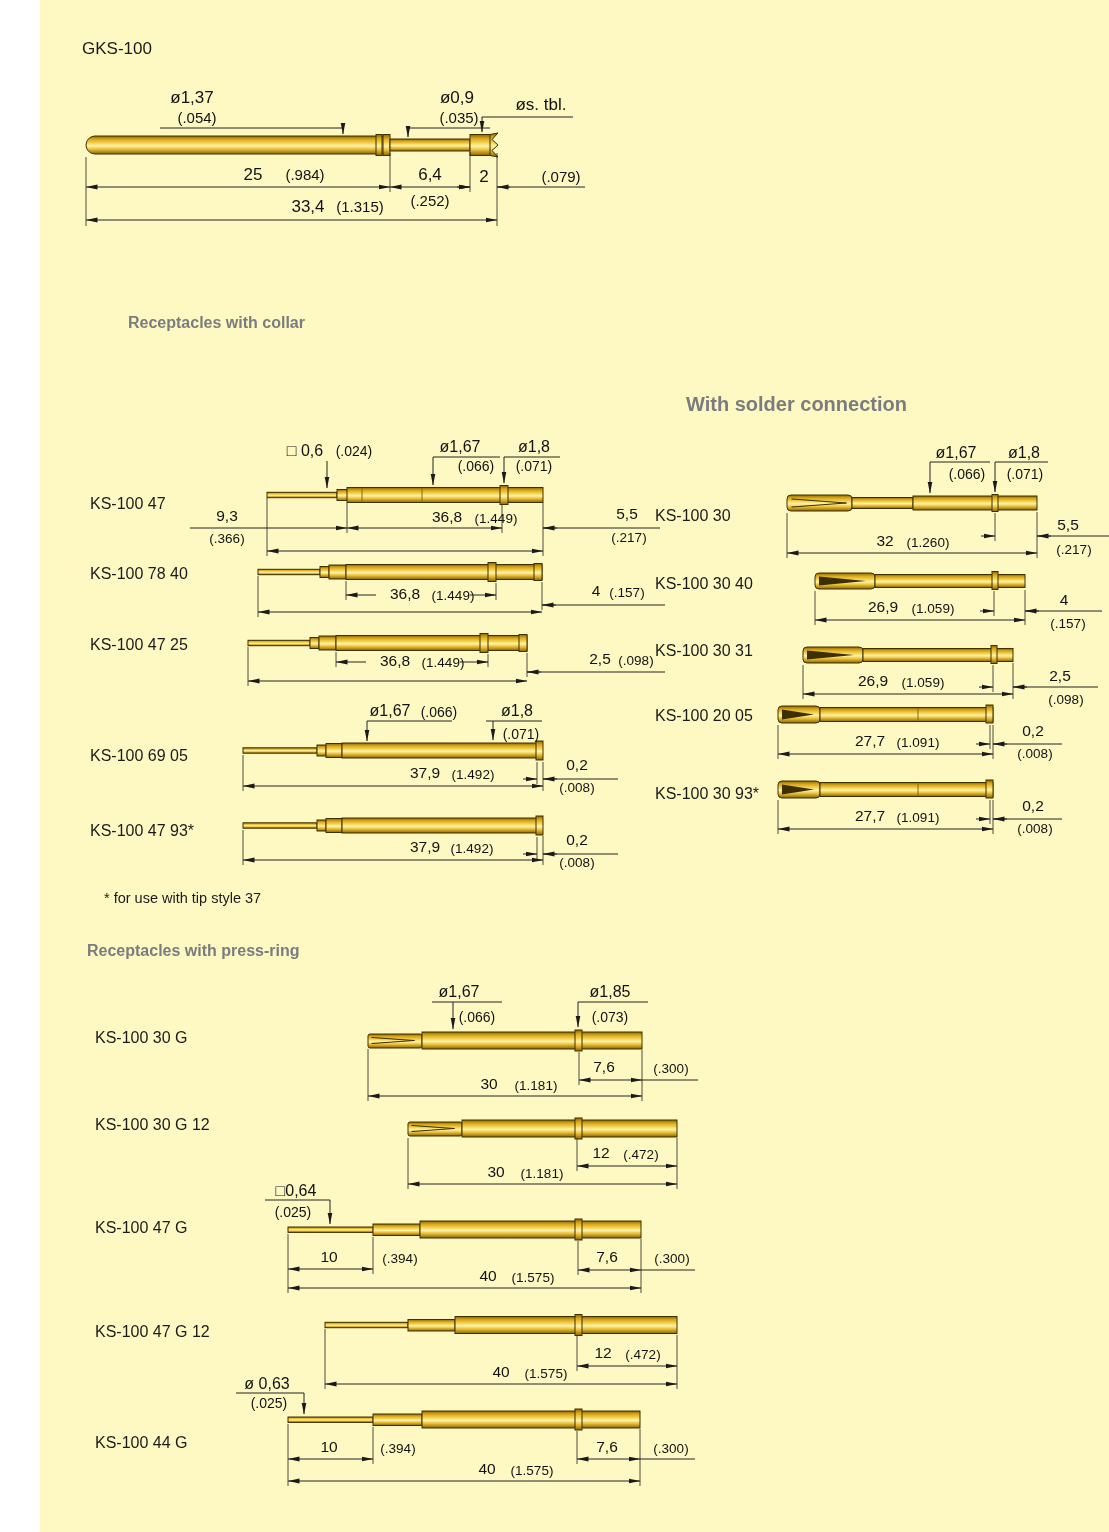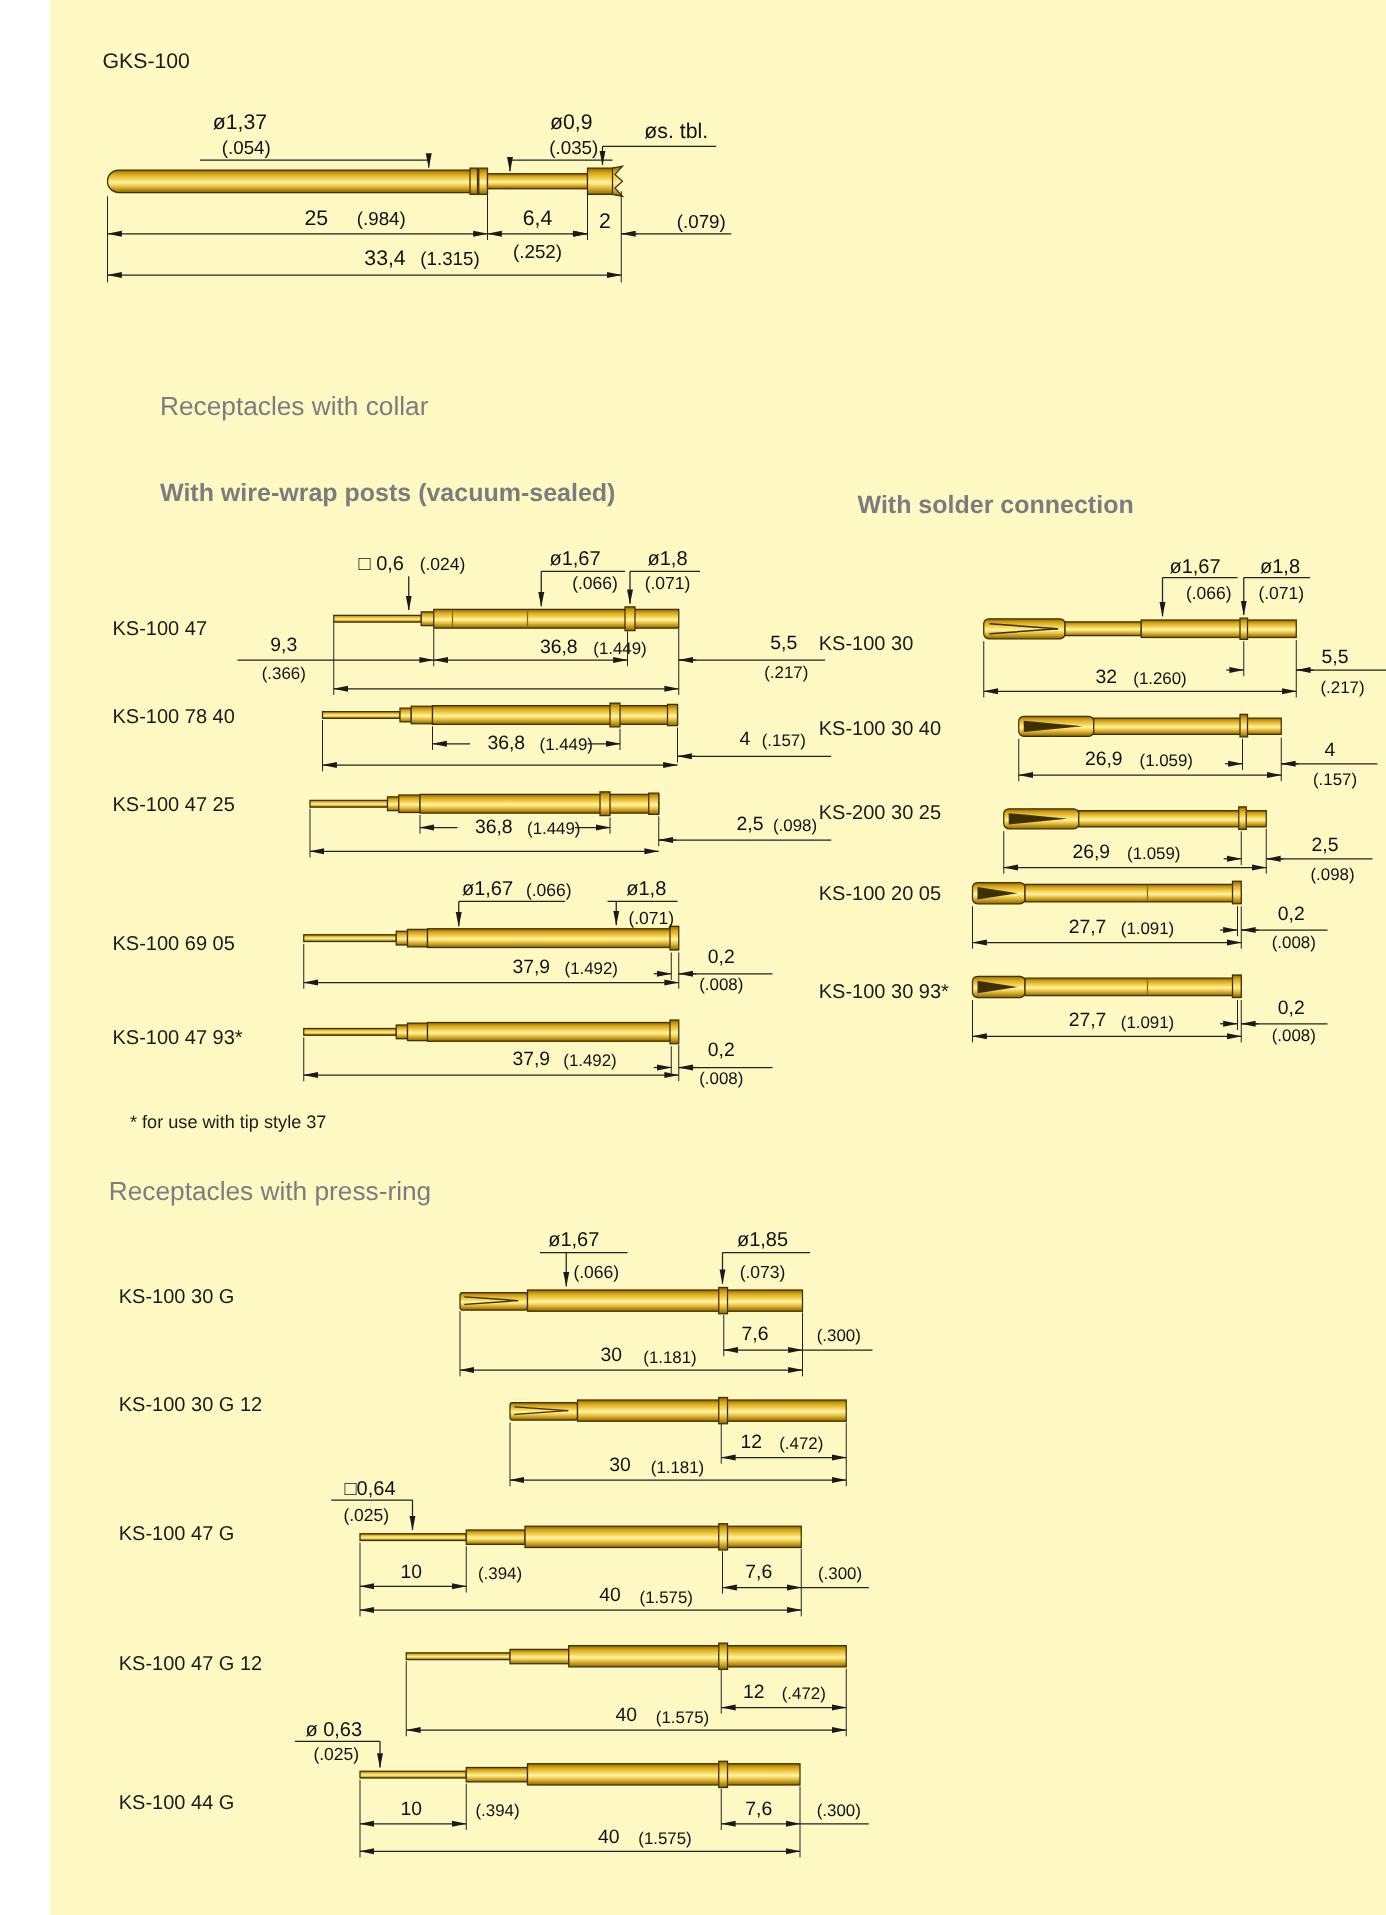--- a/index.html
+++ b/index.html
@@ -1,20 +1,20 @@
 <!DOCTYPE html>
 <html><head>
 <meta charset="utf-8">
 <style>
   html,body{margin:0;padding:0;background:#fff;}
   .page{position:relative;width:1109px;height:1532px;background:#fef9c3;overflow:hidden;
         font-family:"Liberation Sans",sans-serif;color:#1a1a1a;margin-left:40px;}
   .lbl{position:absolute;font-size:16px;line-height:1.1;white-space:nowrap;color:#1a1a1a;}
   .title{font-size:17px;}
-  .h1{position:absolute;font-size:21px;font-weight:400;color:#7b7c7f;white-space:nowrap;}
+  .h1{position:absolute;font-size:16px;font-weight:700;color:#7b7c7f;white-space:nowrap;}
   .h2{position:absolute;font-size:20px;font-weight:700;color:#7b7c7f;white-space:nowrap;}
   .note{position:absolute;font-size:14.5px;color:#1a1a1a;white-space:nowrap;}
   svg.canvas{position:absolute;left:0;top:0;}
   svg text{font-family:"Liberation Sans",sans-serif;fill:#111;text-anchor:middle;}
   .tm{font-size:15.5px;} .ti{font-size:13.5px;}
   .tc{font-size:16px;}   .tci{font-size:14px;}
   .tg{font-size:17px;}   .tgi{font-size:15px;}
   .p{fill:url(#gold);stroke:#3d3000;stroke-width:1;}
   .d{stroke:#222;stroke-width:1;fill:none;}
   .e{stroke:#222;stroke-width:0.8;}
@@ -22,34 +22,33 @@
   .w{fill:#3d3000;stroke:none;}
   .sg{stroke:#8a6a00;stroke-width:1;}
 </style>
 </head>
 <body>
 
 <div class="page">
 
   <div class="lbl title" style="left:42px;top:40px">GKS-100</div>
   <div class="h1" style="left:88px;top:314px">Receptacles with collar</div>
-  <div class="h2" style="left:88px;top:384px">With wire-wrap posts (vacuum-sealed)</div>
   <div class="h2" style="left:646px;top:393px">With solder connection</div>
   <div class="h1" style="left:47px;top:942px">Receptacles with press-ring</div>
   <div class="note" style="left:64px;top:890px">* for use with tip style 37</div>
 
   <div class="lbl" style="left:50px;top:495px">KS-100 47</div>
   <div class="lbl" style="left:50px;top:565px">KS-100 78 40</div>
   <div class="lbl" style="left:50px;top:636px">KS-100 47 25</div>
   <div class="lbl" style="left:50px;top:747px">KS-100 69 05</div>
   <div class="lbl" style="left:50px;top:822px">KS-100 47 93*</div>
 
   <div class="lbl" style="left:615px;top:507px">KS-100 30</div>
   <div class="lbl" style="left:615px;top:575px">KS-100 30 40</div>
-  <div class="lbl" style="left:615px;top:642px">KS-200 30 25</div>
+  <div class="lbl" style="left:615px;top:642px">KS-100 30 31</div>
   <div class="lbl" style="left:615px;top:707px">KS-100 20 05</div>
   <div class="lbl" style="left:615px;top:785px">KS-100 30 93*</div>
 
   <div class="lbl" style="left:55px;top:1029px">KS-100 30 G</div>
   <div class="lbl" style="left:55px;top:1116px">KS-100 30 G 12</div>
   <div class="lbl" style="left:55px;top:1219px">KS-100 47 G</div>
   <div class="lbl" style="left:55px;top:1323px">KS-100 47 G 12</div>
   <div class="lbl" style="left:55px;top:1434px">KS-100 44 G</div>
 
   <svg class="canvas" width="1109" height="1532" viewBox="0 0 1109 1532">

